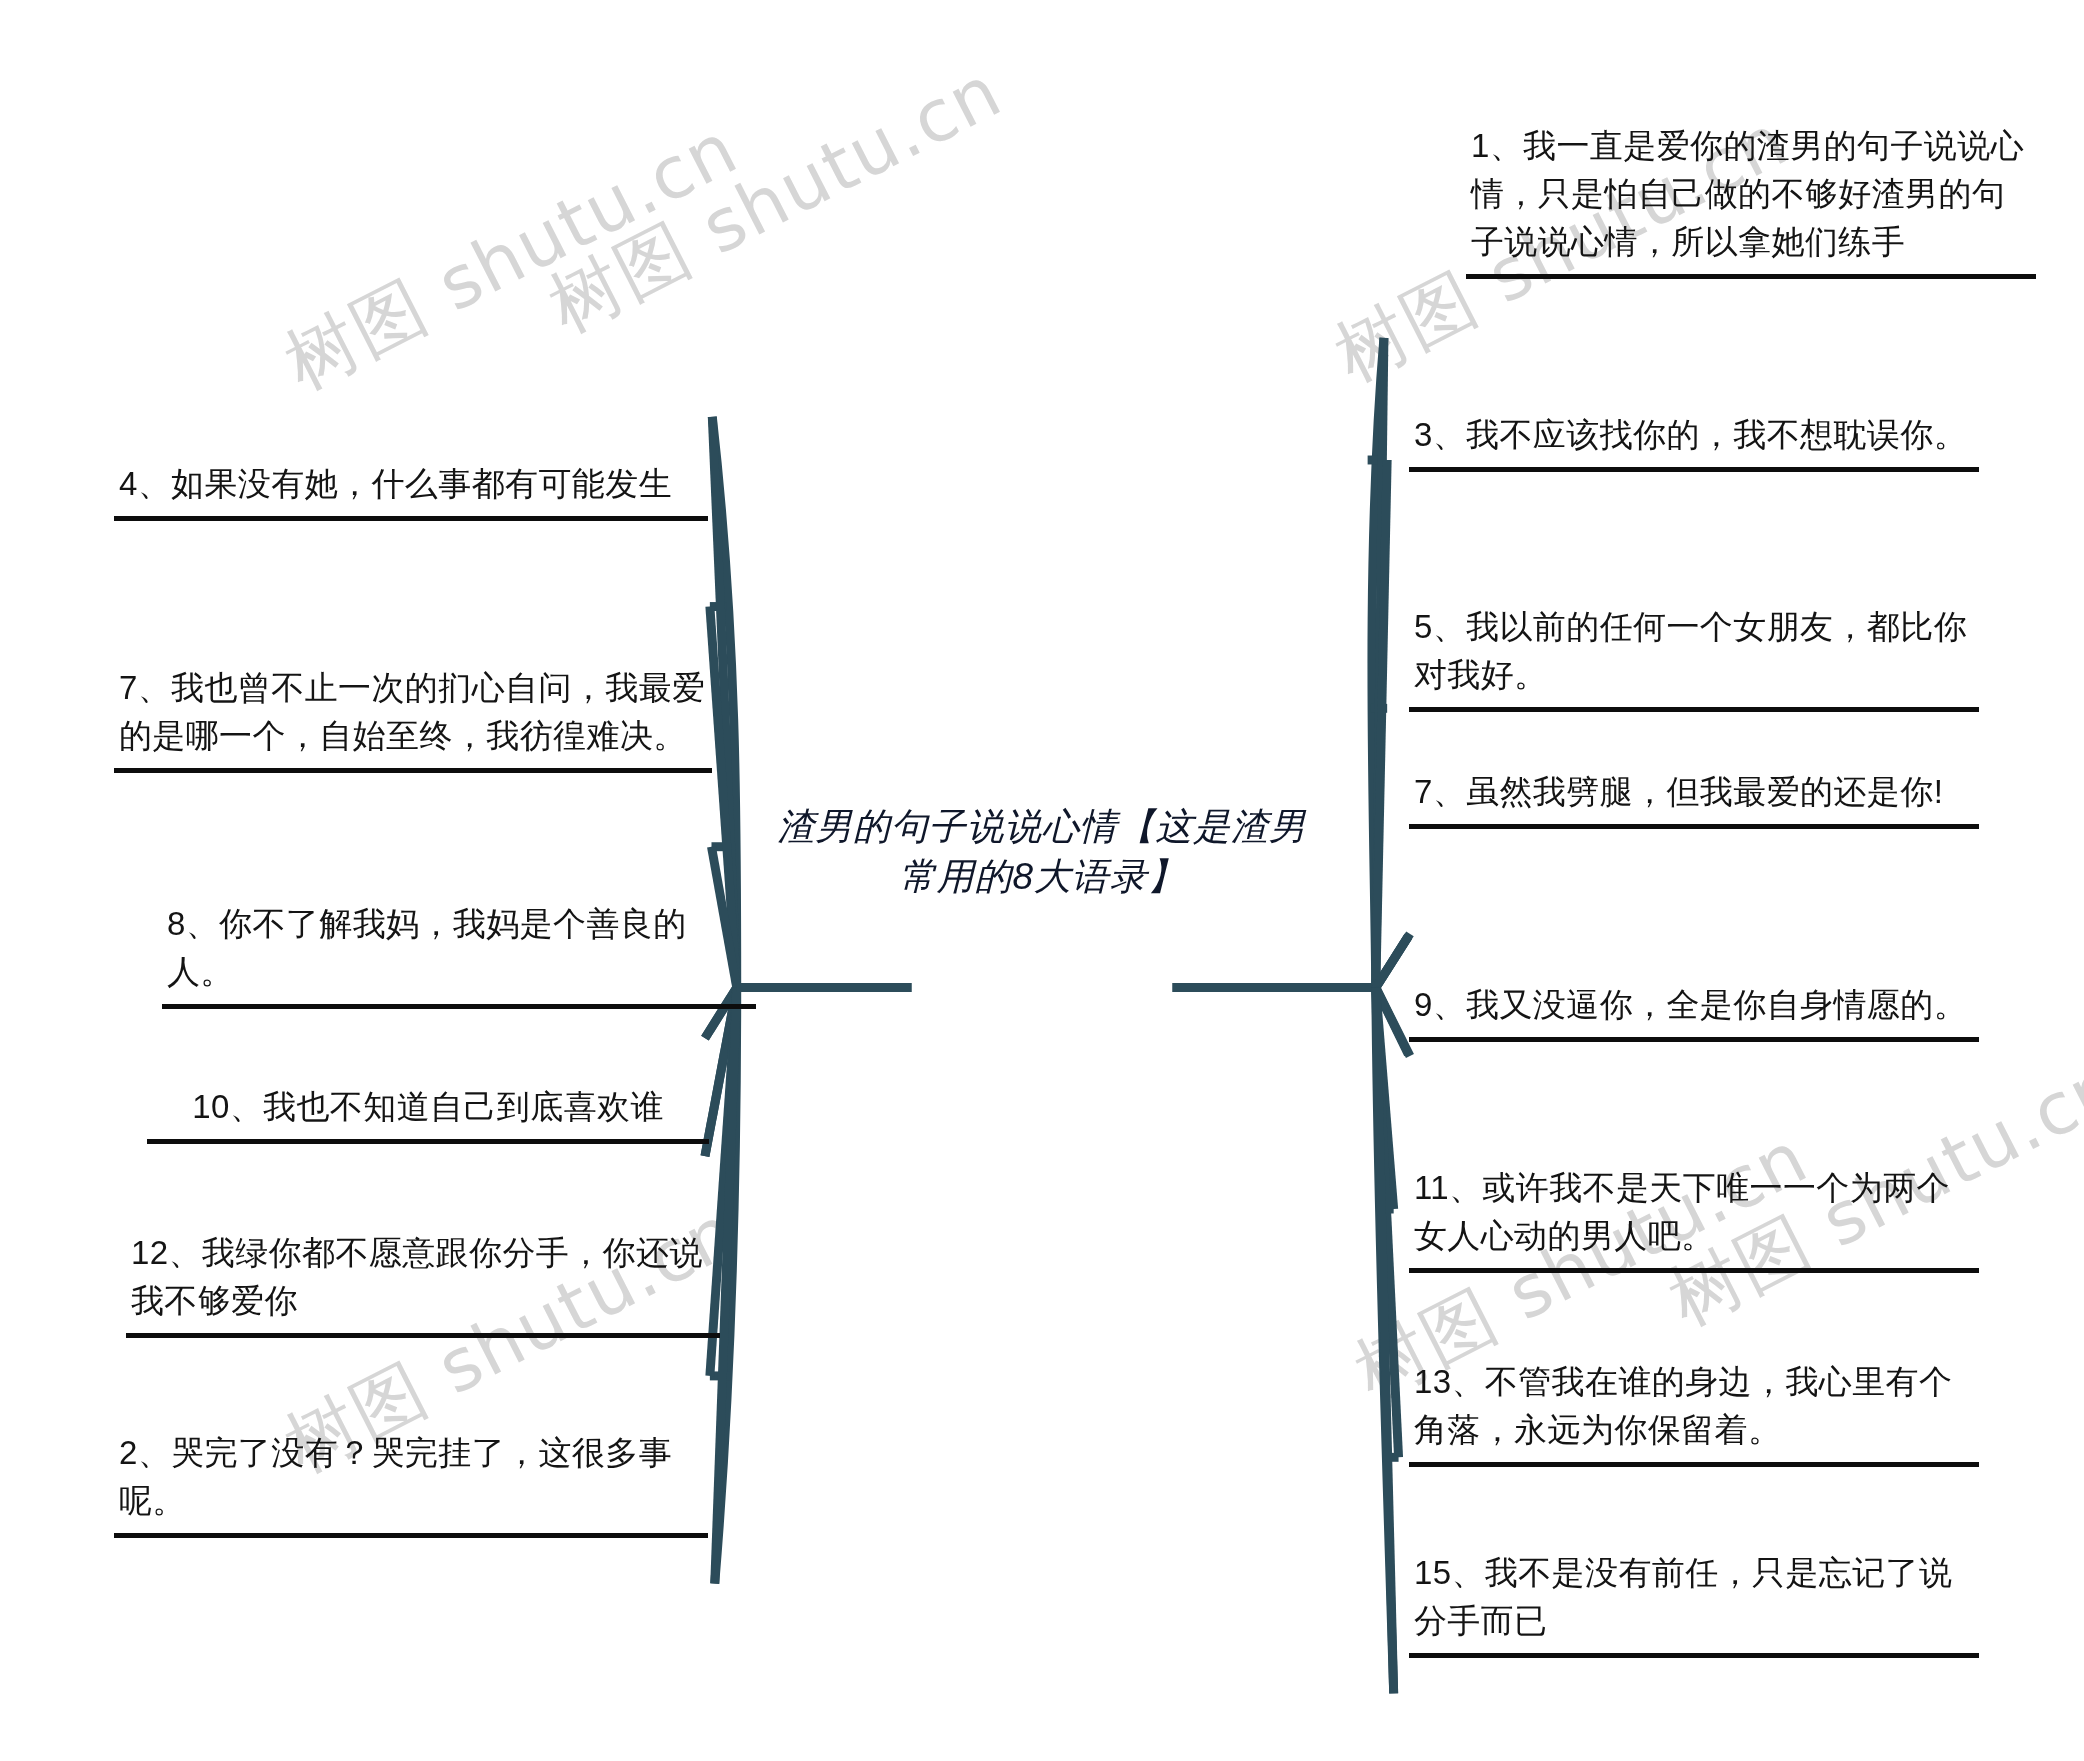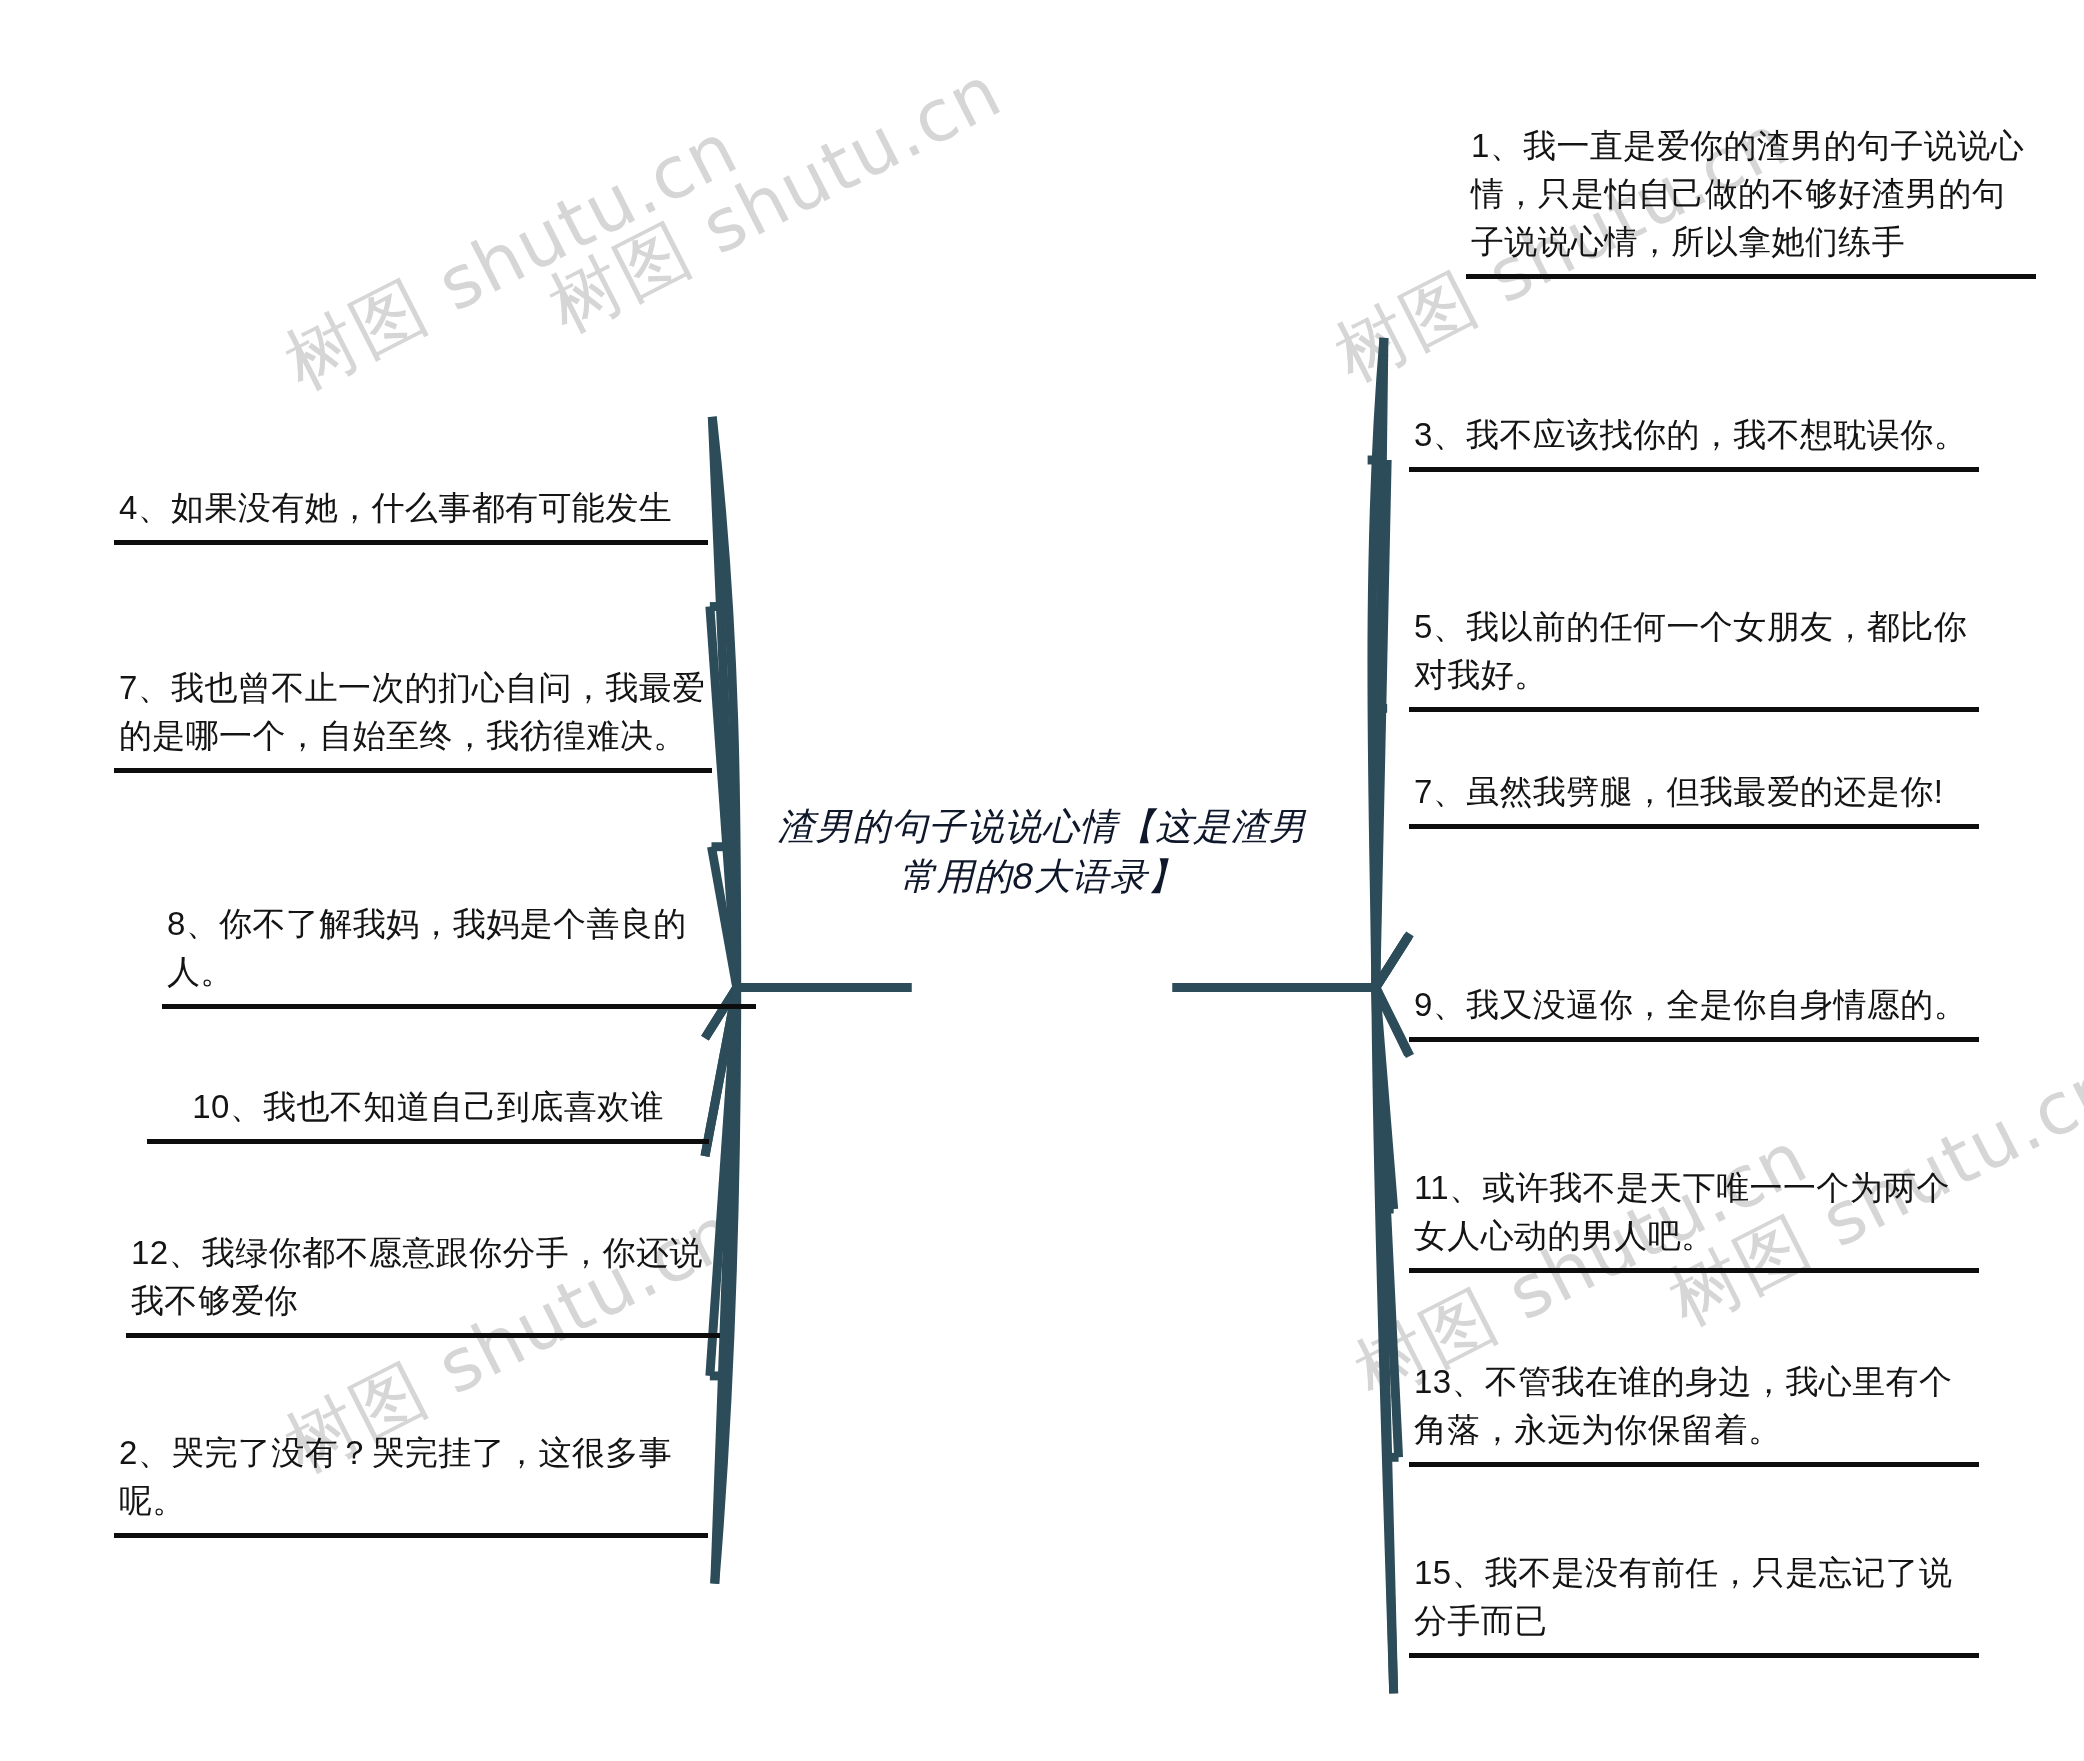--- a/index.html
+++ b/index.html
@@ -118,21 +118,21 @@
       <path d="M 1690,1213 L 1718,1790"></path>
       <path d="M 1690,1213 L 1712,2080"></path>
     </g>
   </svg>
 
   <div class="center-title">
     <span>渣男的句子说说心情【这是渣男常用的8大语录】</span>
   </div>
 
 
-  <div class="node align-left" style="left:114px;top:484px;width:594px;">
+  <div class="node align-left" style="left:114px;top:460px;width:594px;">
     <div class="node-text">4、如果没有她，什么事都有可能发生</div>
     <div class="node-rule"></div>
   </div>
 
   <div class="node align-left" style="left:114px;top:664px;width:598px;">
     <div class="node-text">7、我也曾不止一次的扪心自问，我最爱的是哪一个，自始至终，我彷徨难决。</div>
     <div class="node-rule"></div>
   </div>
 
   <div class="node align-left" style="left:114px;top:900px;width:594px;margin-left:48px;">

